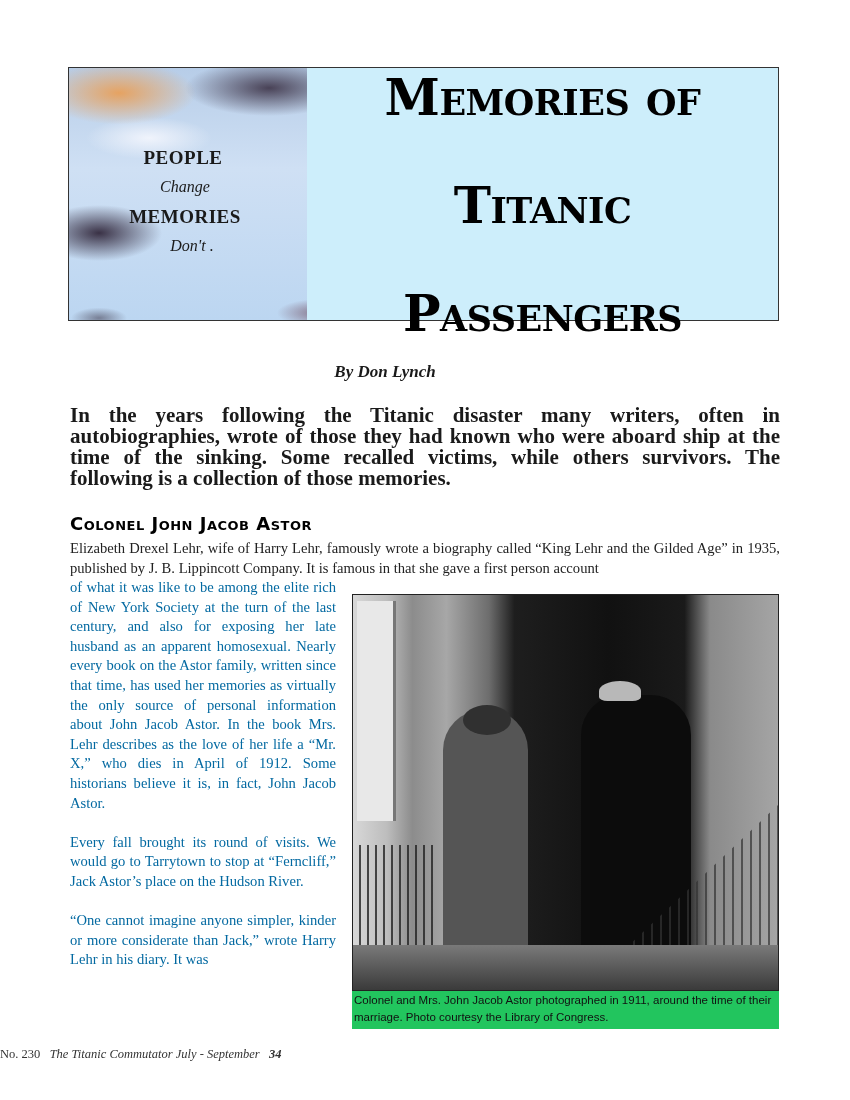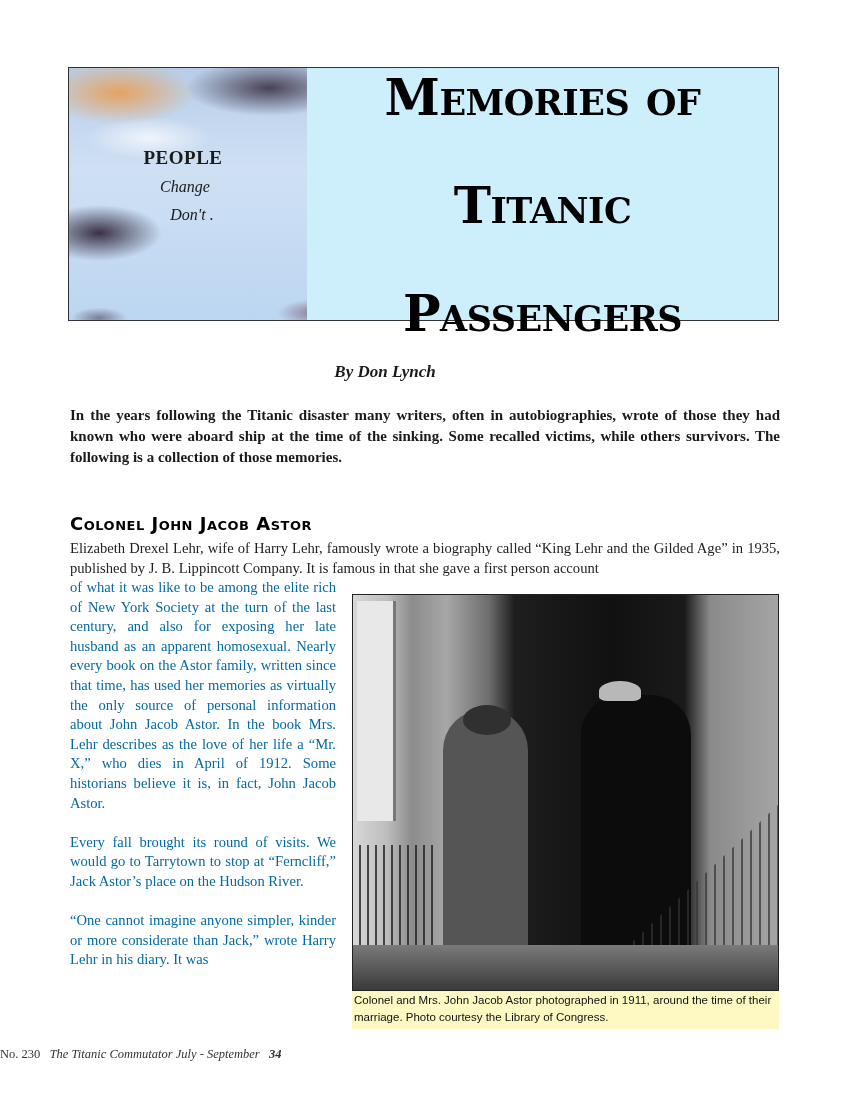--- a/index.html
+++ b/index.html
@@ -22,54 +22,55 @@
   .sky-text .p1 { margin-left: -10px; }
   .sky-text .c1 { margin-left: -6px; }
   .sky-text .m1 { margin-left: -6px; }
   .sky-text .d1 { margin-left: 8px; }
 
   .title-panel { flex: 1; background: #cdeefb; display: flex; flex-direction: column; align-items: center; padding-top: 0; gap: 48px; }
   .title-line { font-family: "DejaVu Serif", serif; font-weight: bold; font-size: 50px; line-height: 60px; color: #000; font-variant: small-caps; letter-spacing: -0.5px; }
 
   .byline { position: absolute; top: 362px; left: 0; width: 770px; text-align: center; font-style: italic; font-weight: bold; font-size: 17px; }
 
-  .intro { position: absolute; left: 70px; top: 405px; width: 710px; font-size: 15px; font-weight: bold; line-height: 21px; text-align: justify; }
+  .intro { position: absolute; left: 70px; top: 405px; width: 710px; font-size: 21px; font-weight: bold; line-height: 21px; text-align: justify; }
 
   .section-heading { position: absolute; left: 70px; top: 513px; font-family: "DejaVu Sans", sans-serif; font-weight: bold; font-size: 18px; font-variant: small-caps; letter-spacing: 0.5px; color: #000; }
 
   .body-full { position: absolute; left: 70px; top: 538px; width: 710px; font-size: 14.6px; line-height: 20px; text-align: justify; color: #222; }
 
   .body-col { position: absolute; left: 70px; top: 578px; width: 266px; font-size: 14.6px; line-height: 19.6px; text-align: justify; color: #0369a1; }
   .body-col p { margin: 0 0 19.6px 0; }
 
   .photo { position: absolute; left: 352px; top: 594px; width: 427px; height: 397px; border: 1px solid #222; box-sizing: border-box; overflow: hidden;
     background: linear-gradient(90deg, #d8d8d8 0%, #bdbdbd 8%, #8c8c8c 14%, #a7a7a7 22%, #6d6d6d 32%, #1e1e1e 38%, #111 60%, #1a1a1a 78%, #8a8a8a 84%, #a5a5a5 100%); }
   .photo .window { position:absolute; left: 4px; top: 6px; width: 36px; height: 220px; background: #e8e8e8; border-right: 3px solid #777; }
   .photo .steps { position:absolute; left: 0; right: 0; bottom: 0; height: 45px; background: linear-gradient(180deg,#7a7a7a,#3a3a3a); }
   .photo .woman { position:absolute; left: 90px; top: 115px; width: 85px; height: 255px; background: #555; border-radius: 40px 40px 10px 10px; }
   .photo .woman-head { position:absolute; left: 110px; top: 110px; width: 48px; height: 30px; background: #303030; border-radius: 50%; }
   .photo .man { position:absolute; left: 228px; top: 100px; width: 110px; height: 260px; background: #0c0c0c; border-radius: 40px 40px 6px 6px; }
   .photo .man-head { position:absolute; left: 246px; top: 86px; width: 42px; height: 20px; background: #b8b8b8; border-radius: 50% 50% 20% 20%; }
   .photo .rail-l { position:absolute; left: 0; top: 250px; width: 80px; height: 120px; background: repeating-linear-gradient(90deg, transparent 0 6px, #222 6px 8px); opacity: .8; }
   .photo .rail-r { position:absolute; right: 0; top: 210px; width: 170px; height: 160px; background: repeating-linear-gradient(90deg, transparent 0 7px, #333 7px 9px); opacity: .7; clip-path: polygon(100% 0, 100% 100%, 0 100%); }
 
-  .caption { position: absolute; left: 352px; top: 991px; width: 427px; height: 38px; background: #fef9c3; font-family: "Liberation Sans", sans-serif; font-size: 11.5px; line-height: 17px; color: #111; padding: 1px 2px; box-sizing: border-box; }
+  .caption { position: absolute; left: 352px; top: 991px; width: 427px; height: 38px; background: #22c55e; font-family: "Liberation Sans", sans-serif; font-size: 11.5px; line-height: 17px; color: #111; padding: 1px 2px; box-sizing: border-box; }
 
   .footer { position: absolute; top: 1047px; left: 0; width: 850px; text-align: left; font-size: 12.5px; color: #333; }
   .footer .ital { font-style: italic; }
   .footer .pg { font-weight: bold; font-style: italic; }
 </style>
 </head>
 <body>
 
 <div class="header-box">
   <div class="sky">
     <div class="sky-text">
       <span class="big p1">PEOPLE</span>
       <span class="ital c1">Change</span>
+      <span class="big m1">MEMORIES</span>
       <span class="ital d1">Don't .</span>
     </div>
   </div>
   <div class="title-panel">
     <div class="title-line">Memories of</div>
     <div class="title-line">Titanic</div>
     <div class="title-line">Passengers</div>
   </div>
 </div>
 

